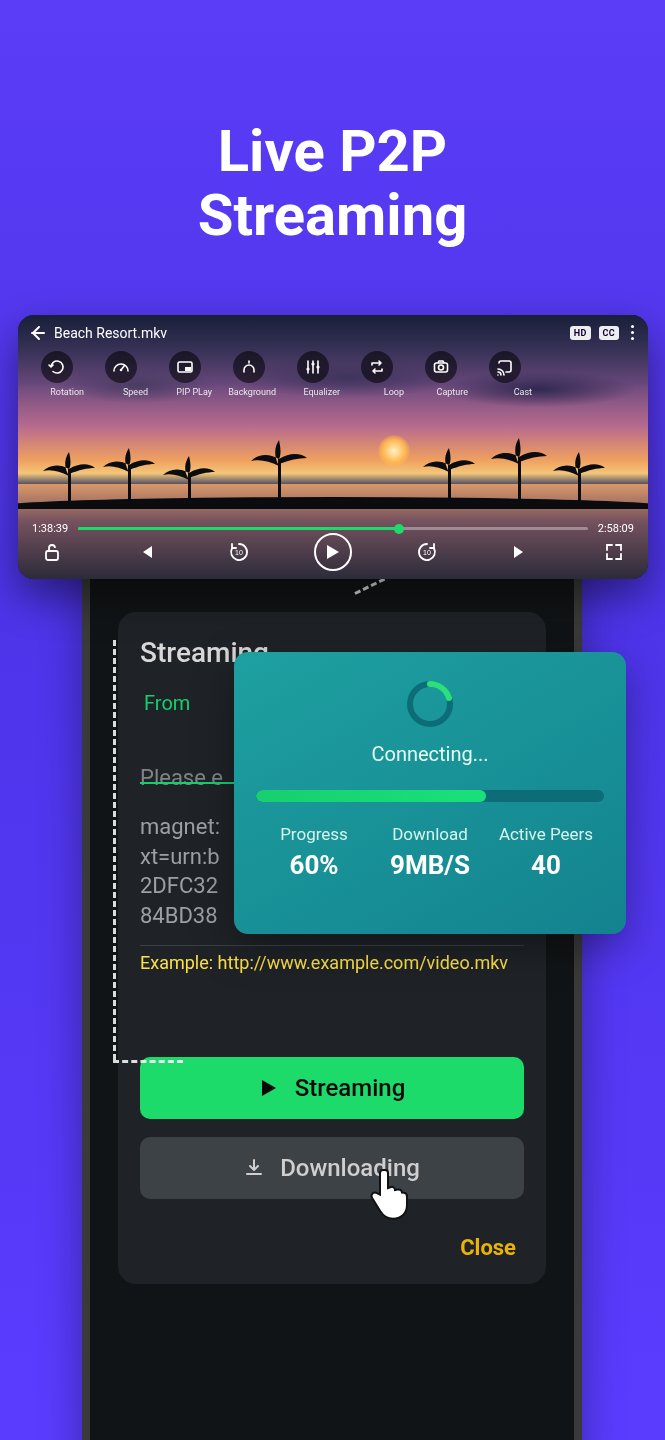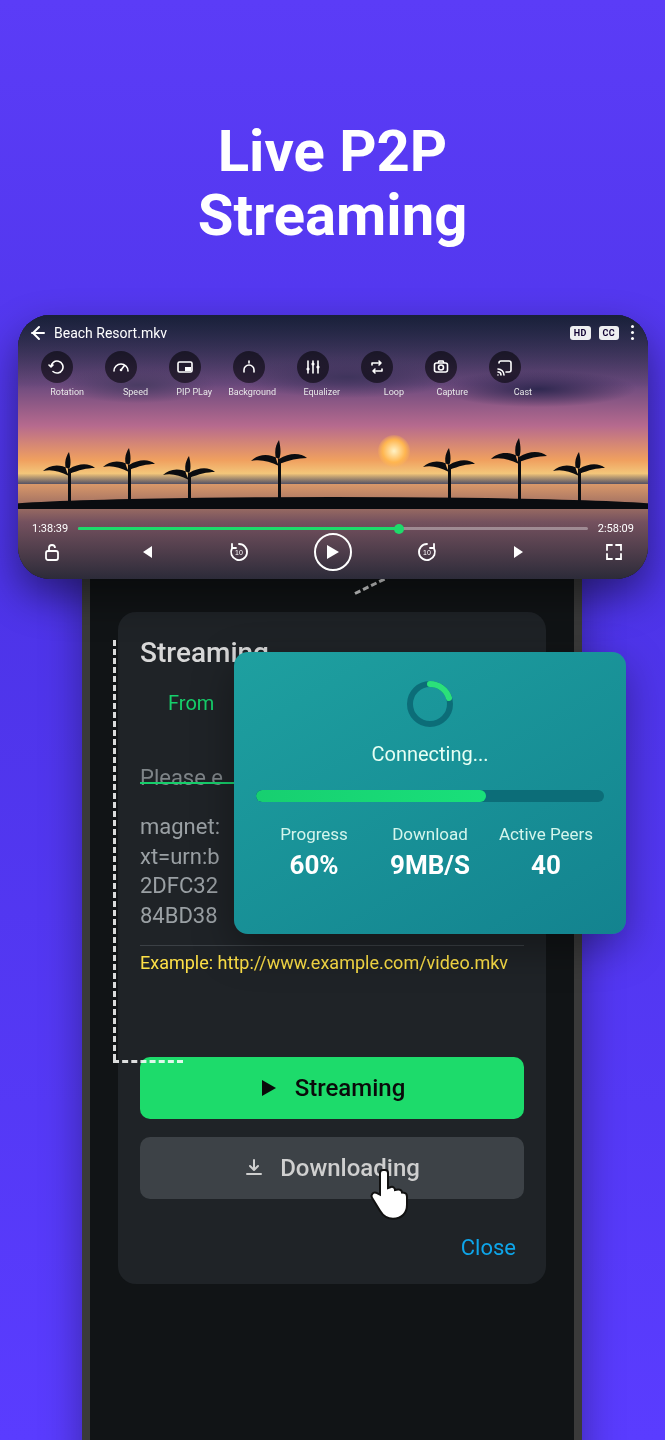--- a/index.html
+++ b/index.html
@@ -12,47 +12,47 @@
   .dash { position: absolute; border: 0; border-top: 3px dashed rgba(255,255,255,.85); transform-origin: left center; }
   .dash.vert { border-top: 0; border-left: 3px dashed rgba(255,255,255,.85); transform-origin: top center; }
 
   
   .phone { position: absolute; left: 82px; top: 518px; width: 500px; height: 1000px; background: #000; border-radius: 42px; border: 8px solid #3a3a3a; box-shadow: 0 8px 40px rgba(0,0,0,.35); overflow: hidden; }
   .phone-inner { position: absolute; inset: 0; background: #111416; }
 
   .sheet { position: absolute; left: 28px; right: 28px; top: 86px; background: #1f2327; border-radius: 18px; padding: 24px 22px 24px; }
   .sheet-title { color: #d8d8d8; font-size: 28px; font-weight: 500; }
   .tab-row { margin-top: 14px; display: flex; }
-  .tab { color: #16cf6b; font-size: 20px; padding: 8px 4px; position: relative; margin-left: 24px; }
+  .tab { color: #16cf6b; font-size: 20px; padding: 8px 4px; position: relative; }
   .tab-underline { position: absolute; left: 22px; right: auto; width: 120px; top: 170px; height: 2px; background: #16cf6b; }
   .placeholder { color: #7e8488; font-size: 22px; margin-top: 42px; }
   .magnet { color: #9aa0a4; font-size: 22px; line-height: 1.35; margin-top: 22px; word-break: break-all; }
   .divider { height: 1px; background: #3b4045; margin-top: 14px; }
   .example { color: #fde047; font-size: 18px; margin-top: 6px; }
   .btn { display: flex; align-items: center; justify-content: center; gap: 16px; height: 62px; border-radius: 10px; font-size: 24px; font-weight: 500; margin-top: 34px; cursor: pointer; }
   .btn-stream { background: #1ddb6b; color: #0a0a0a; margin-top: 84px; }
   .btn-download { background: #3d4247; color: #cfcfcf; margin-top: 18px; }
   .btn .ic { width: 20px; height: 20px; display: flex; align-items: center; justify-content: center; }
-  .close { color: #0ea5e9; font-size: 22px; text-align: right; margin-top: 36px; padding-right: 8px; cursor: pointer; }
+  .close { color: #eab308; font-size: 22px; text-align: right; margin-top: 36px; padding-right: 8px; cursor: pointer; font-weight: bold; }
 
   .hand { position: absolute; left: 250px; top: 555px; width: 44px; height: 55px; }
 
   
   .popup { position: absolute; left: 234px; top: 652px; width: 392px; height: 282px; background: linear-gradient(150deg,#1ea0a0 0%, #13838f 100%); border-radius: 14px; box-shadow: 0 14px 40px rgba(0,0,0,.35); padding: 18px 22px 8px; color: #e6fff4; }
   .spinner { width: 56px; height: 56px; margin: 6px auto 10px; }
   .connect { text-align: center; font-size: 20px; }
   .bar { height: 12px; border-radius: 6px; background: #0c6d78; margin-top: 24px; overflow: hidden; }
   .bar-fill { height: 100%; width: 66%; background: linear-gradient(90deg,#17cf70,#19e07a); border-radius: 6px; }
   .stats { display: flex; justify-content: space-between; margin-top: 22px; text-align: center; }
   .stat { flex: 1; }
   .stat-l { font-size: 17px; color: #d4f5ec; }
   .stat-v { font-size: 26px; font-weight: 700; margin-top: 6px; color: #fff; }
 
   
-  .player { position: absolute; left: 18px; top: 315px; width: 630px; height: 264px; border-radius: 32px; overflow: hidden; background: #000; box-shadow: 0 18px 40px rgba(0,0,0,.45); }
+  .player { position: absolute; left: 18px; top: 315px; width: 630px; height: 264px; border-radius: 16px; overflow: hidden; background: #000; box-shadow: 0 18px 40px rgba(0,0,0,.45); }
   .sky { position: absolute; inset: 0; background:
     linear-gradient(180deg, rgba(10,10,20,.55) 0%, rgba(0,0,0,0) 28%, rgba(0,0,0,0) 60%, rgba(10,10,20,.55) 100%),
     linear-gradient(180deg,#2b3a66 0%, #6b4a7e 26%, #b66a8e 42%, #f0a05f 55%, #f3c67a 60%, #5a5668 64%, #3d3e52 100%);
   }
   .sun { position:absolute; left: 360px; top: 120px; width: 32px; height: 32px; border-radius: 50%; background: radial-gradient(circle,#fff2c4 0%, #ffb650 50%, rgba(255,182,80,0) 75%); }
   .water { position:absolute; left:0; right:0; bottom:0; height: 95px; background: linear-gradient(180deg, #e8a06a 0%, #7a5360 40%, #2d2c3a 100%); opacity:.9; }
   .clouds { position:absolute; left:0; right:0; top:40px; height:70px; background:
     radial-gradient(ellipse 110px 26px at 120px 30px, #4a3c63 0%, rgba(0,0,0,0) 70%),
     radial-gradient(ellipse 160px 30px at 330px 22px, #3f345c 0%, rgba(0,0,0,0) 70%),
     radial-gradient(ellipse 140px 26px at 520px 34px, #2f2850 0%, rgba(0,0,0,0) 70%);

